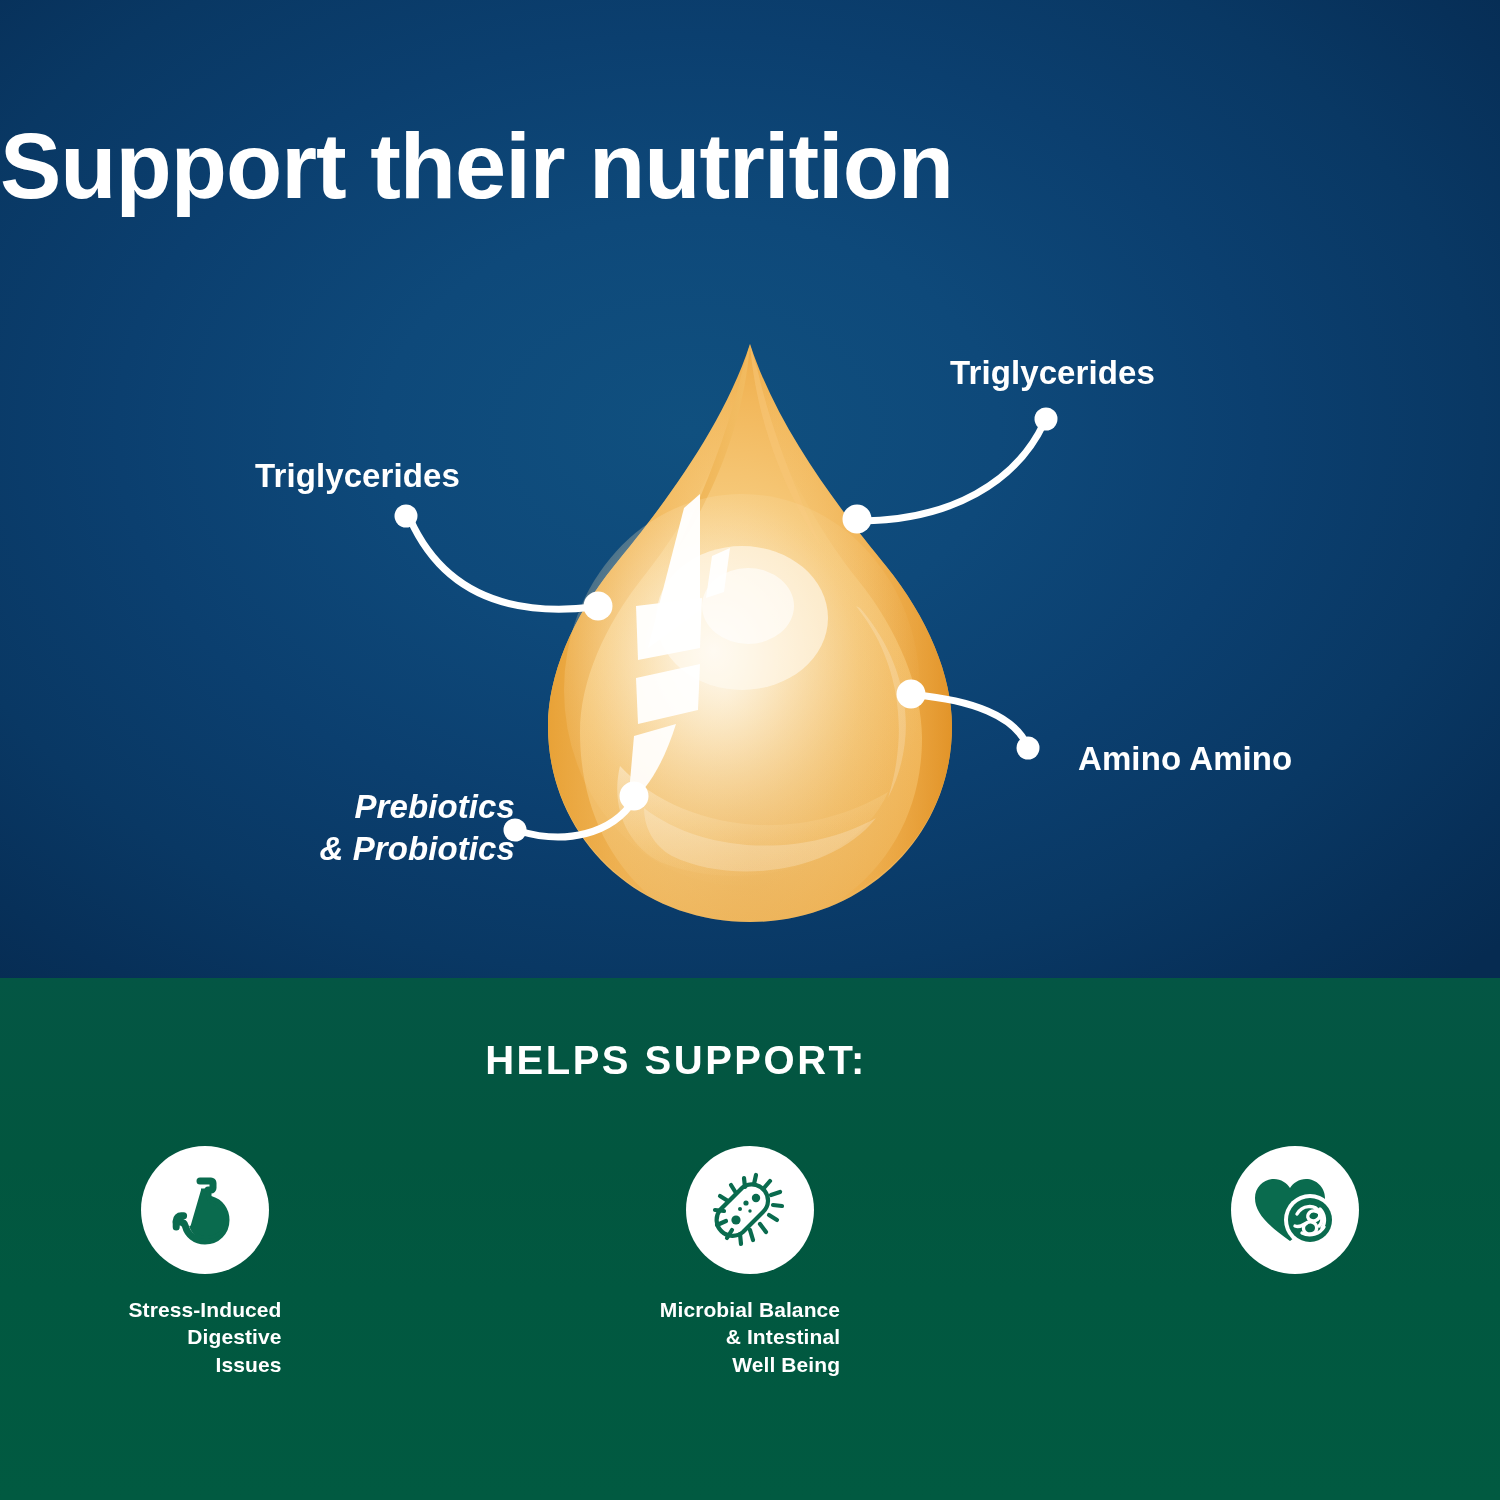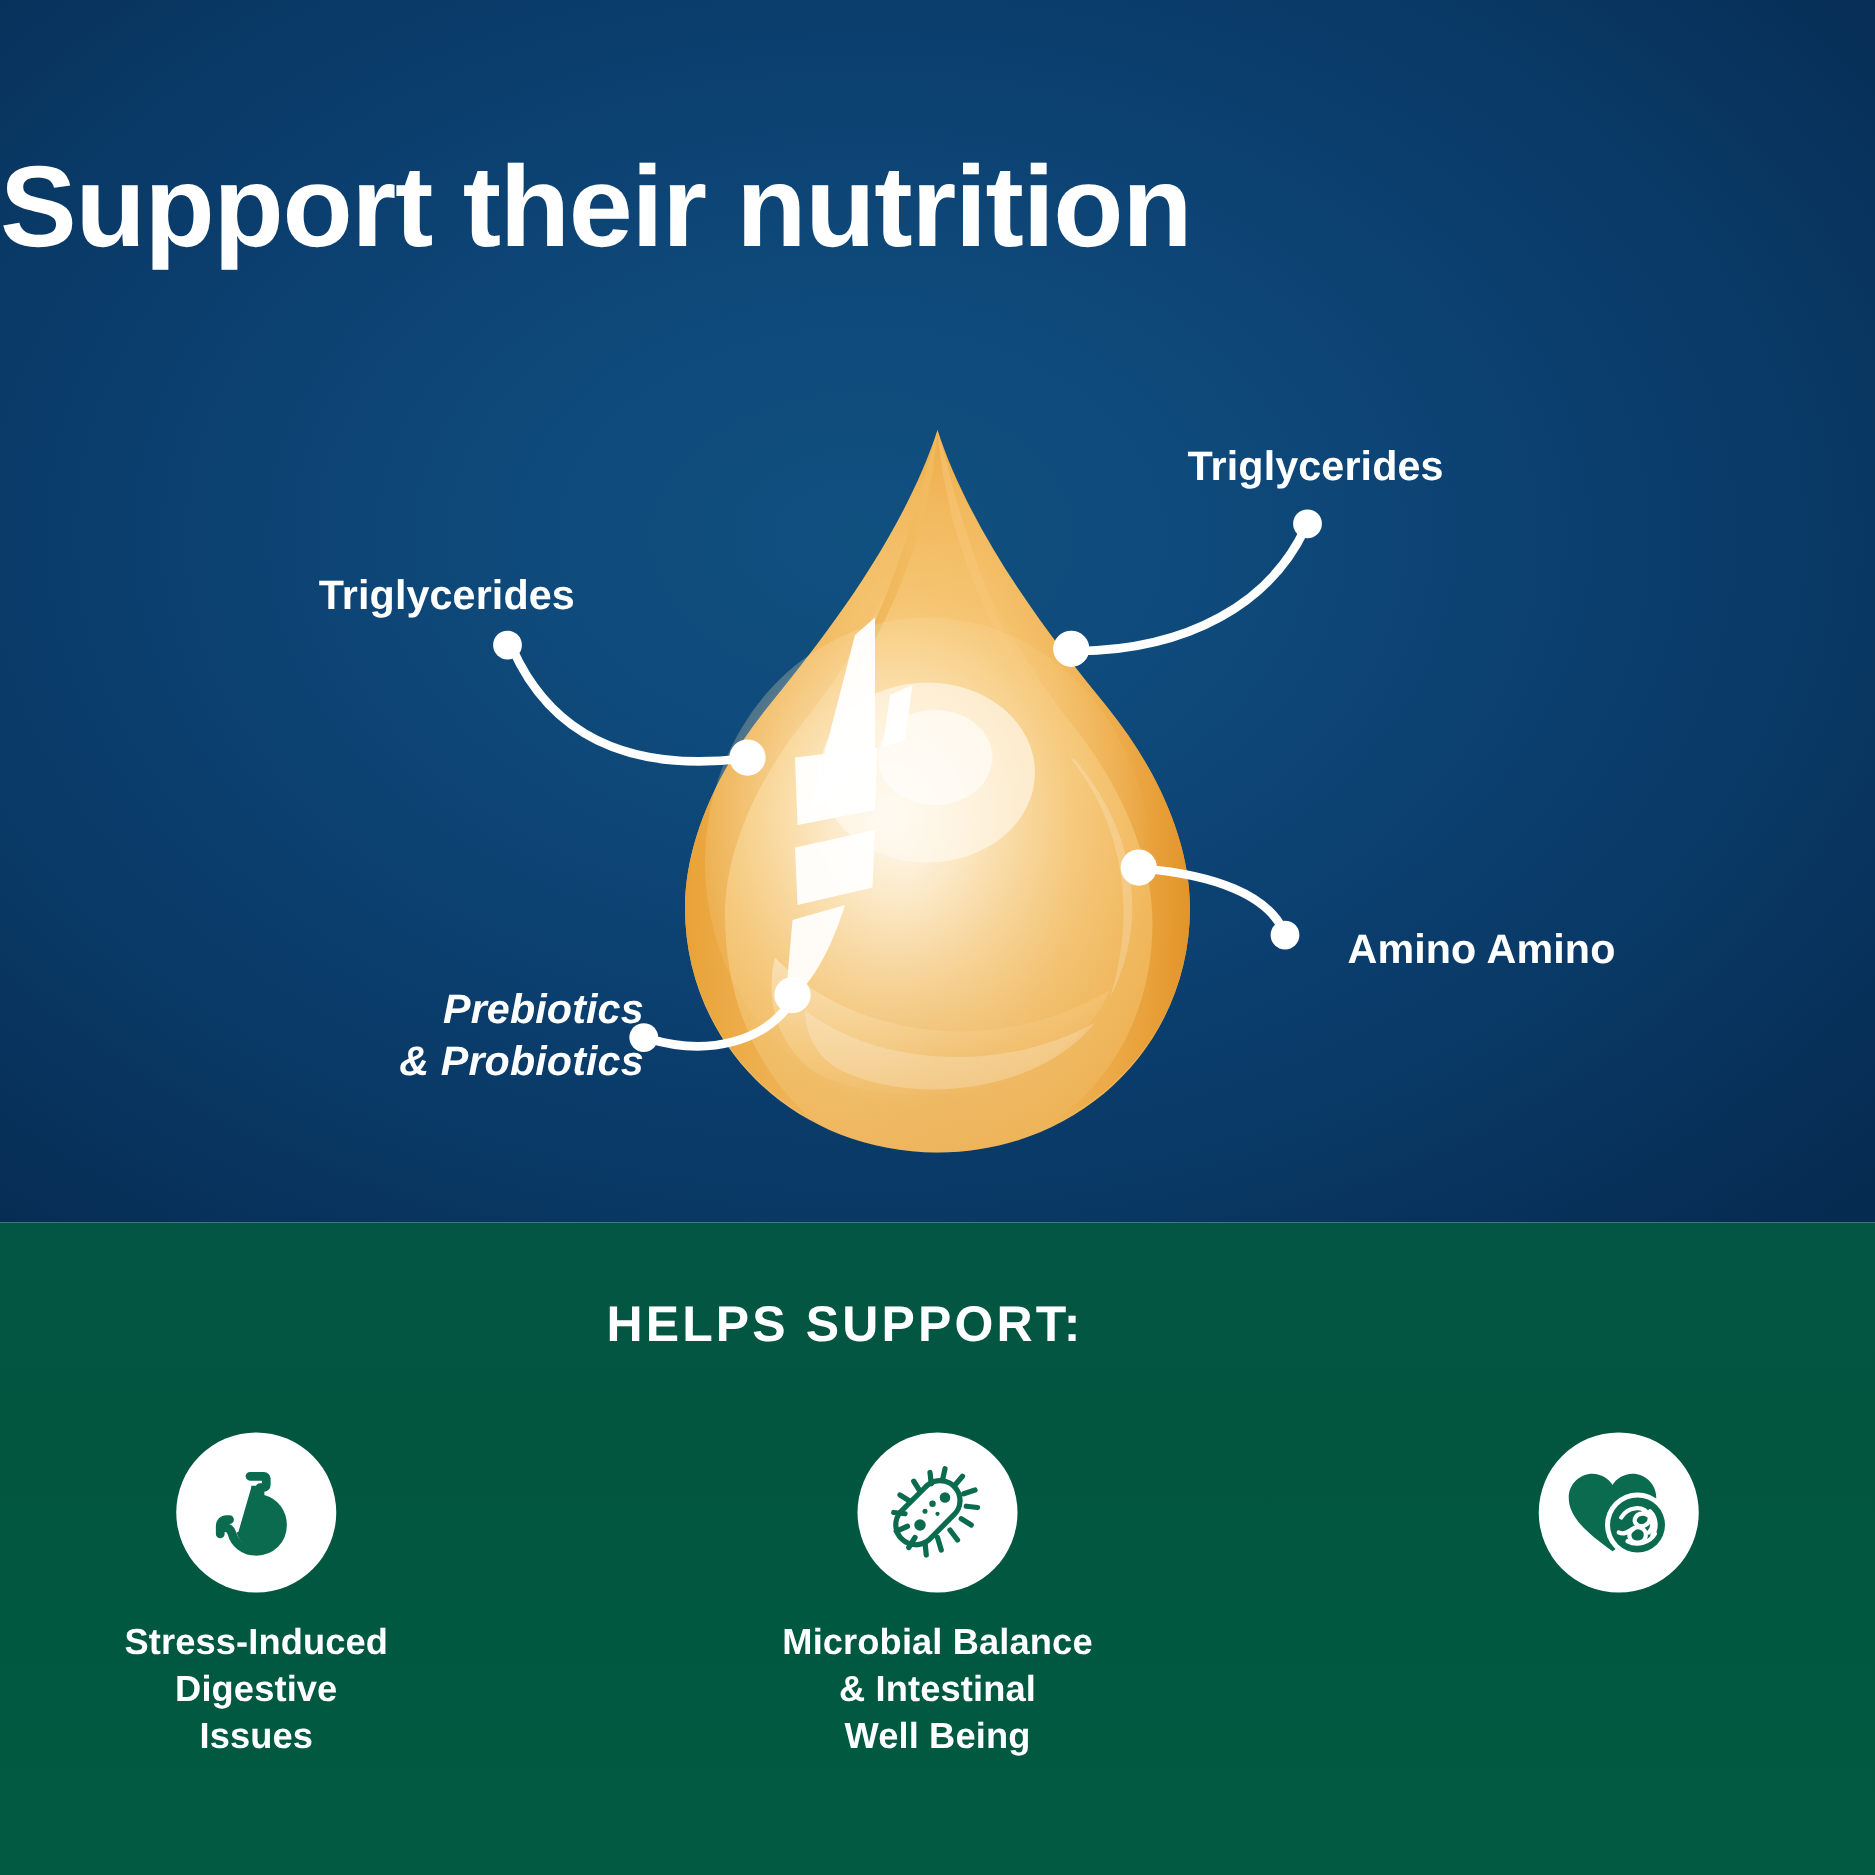--- a/index.html
+++ b/index.html
@@ -105,24 +105,24 @@
     height: 128px;
     border-radius: 50%;
     background: #ffffff;
     display: flex;
     align-items: center;
     justify-content: center;
     margin-bottom: 22px;
   }
   .benefit-label {
     color: #ffffff;
-    font-size: 29px;
+    font-size: 21px;
     font-weight: 700;
     line-height: 1.3;
-    text-align: center;
+    text-align: right;
     white-space: pre-line;
     letter-spacing: 0.1px;
   }
 </style>
 </head>
 <body>
 
 <div id="page">
 
   <div id="top-panel">

